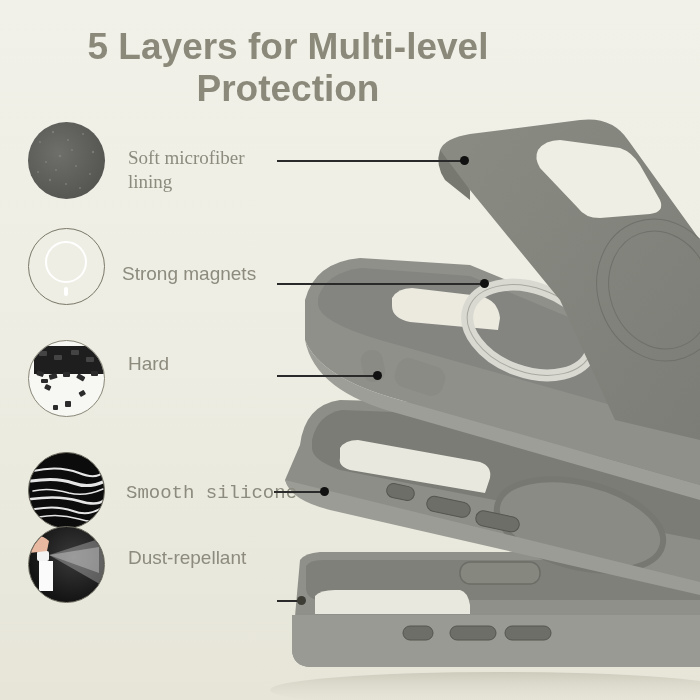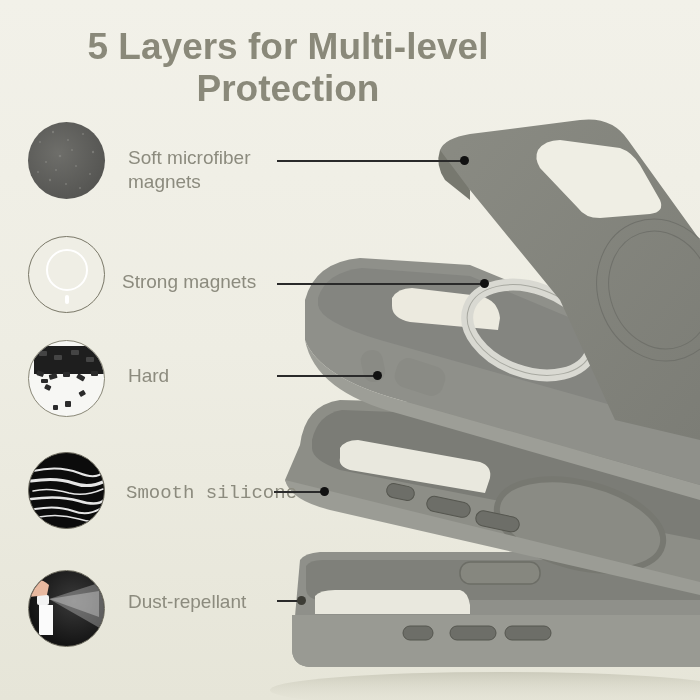--- a/index.html
+++ b/index.html
@@ -83,21 +83,21 @@
 
   <g>
     <path d="M440 150 Q445 138 470 134 L580 120 Q612 116 628 140 L700 240 L700 440 L615 420 L560 300 L470 190 Q440 170 440 150 Z" fill="url(#fiberG)"></path>
     <path d="M440 150 L470 190 L470 200 L445 180 Q435 165 440 150 Z" fill="#77786f"></path>
     <path d="M538 150 Q545 140 560 140 L620 148 Q632 152 640 165 L660 200 Q665 212 650 214 L600 218 Q585 218 578 208 L540 168 Q534 158 538 150 Z" fill="#efeee4"></path>
     <ellipse cx="660" cy="290" rx="62" ry="72" fill="none" stroke="#6f706a" stroke-width="1" transform="rotate(-20 660 290)"></ellipse>
     <ellipse cx="660" cy="290" rx="50" ry="60" fill="none" stroke="#6f706a" stroke-width="1" transform="rotate(-20 660 290)"></ellipse>
   </g>
 </svg>
 
-<div class="feature" style="top:122px;">
+<div class="feature" style="top:122px;font-family:Liberation Serif, serif;">
   <div class="thumb" style="top:0; background: radial-gradient(circle at 40% 40%, #6e6e6a 0%, #5a5a57 60%, #4d4d4a 100%);">
     <svg width="77" height="77" viewBox="0 0 77 77">
       <g fill="#8d8d88" opacity="0.6">
         <circle cx="12" cy="20" r="1"></circle>
           <circle cx="25" cy="10" r="1.2"></circle>
           <circle cx="40" cy="18" r="1"></circle>
         <circle cx="55" cy="12" r="1"></circle>
           <circle cx="65" cy="30" r="1.2"></circle>
           <circle cx="18" cy="40" r="1"></circle>
         <circle cx="32" cy="34" r="1.3"></circle>
@@ -107,27 +107,27 @@
           <circle cx="38" cy="62" r="1"></circle>
           <circle cx="52" cy="66" r="1"></circle>
         <circle cx="10" cy="50" r="1"></circle>
           <circle cx="44" cy="28" r="1"></circle>
           <circle cx="28" cy="48" r="1"></circle>
       </g>
     </svg>
   </div>
   <div class="label" style="top:24px;">
     <div>Soft microfiber</div>
-    <div>magnets</div>
+    <div>lining</div>
   </div>
 </div>
 <div class="leader" style="left:277px; top:160px; width:188px;"></div>
 <div class="dot" style="left:460px; top:156px;"></div>
 
-<div class="feature" style="top:236px;text-align:right;">
+<div class="feature" style="top:228px;">
   <div class="thumb" style="top:0; border:1.5px solid #7a7868; background:#efeee5;">
     <svg width="74" height="74" viewBox="0 0 74 74">
       <circle cx="37" cy="33" r="20" fill="none" stroke="#ffffff" stroke-width="2"></circle>
       <rect x="35" y="58" width="4" height="9" rx="2" fill="#ffffff"></rect>
     </svg>
   </div>
   <div class="label" style="top:34px; left:122px;">Strong magnets</div>
 </div>
 <div class="leader" style="left:277px; top:283px; width:210px;"></div>
 <div class="dot" style="left:480px; top:279px;"></div>
@@ -149,21 +149,21 @@
         <rect x="12" y="38" width="7" height="4" rx="1"></rect>
       </g>
       <g fill="#555" opacity="0.7">
         <rect x="10" y="10" width="8" height="5" rx="1"></rect>
           <rect x="25" y="14" width="8" height="5" rx="1"></rect>
         <rect x="42" y="9" width="8" height="5" rx="1"></rect>
           <rect x="57" y="16" width="8" height="5" rx="1"></rect>
       </g>
     </svg>
   </div>
-  <div class="label" style="top:24px;text-align:center;">
+  <div class="label" style="top:12px;text-align:center;">
     <div>Hard</div>
   </div>
 </div>
 <div class="leader" style="left:277px; top:375px; width:100px;"></div>
 <div class="dot" style="left:373px; top:371px;"></div>
 
 <div class="feature" style="top:452px;">
   <div class="thumb" style="top:0; background:#0c0c0c; border:1px solid #6d6b5f;">
     <svg width="77" height="77" viewBox="0 0 77 77">
       <g fill="none" stroke="#e6e6e6" stroke-linecap="round">
@@ -174,21 +174,21 @@
         <path d="M6 56 Q28 52 44 58 T74 54" stroke-width="2"></path>
         <path d="M10 64 Q30 60 50 66 T72 62" stroke-width="1.5"></path>
       </g>
     </svg>
   </div>
   <div class="label" style="top:29px; left:126px;font-family:Liberation Mono, monospace;">Smooth silicone</div>
 </div>
 <div class="leader" style="left:274px; top:491px; width:50px;"></div>
 <div class="dot" style="left:320px; top:487px;"></div>
 
-<div class="feature" style="top:570px;text-align:center;">
+<div class="feature" style="top:526px;text-align:center;">
   <div class="thumb" style="top:0; background: radial-gradient(circle at 60% 40%, #3a3a3a 0%, #141414 70%); border:1px solid #6d6b5f;">
     <svg width="77" height="77" viewBox="0 0 77 77">
       <path d="M20 28 L76 10 L76 60 Z" fill="#d8d8d8" opacity="0.35"></path>
       <path d="M20 28 L70 20 L70 46 Z" fill="#ffffff" opacity="0.3"></path>
       <rect x="8" y="24" width="12" height="10" rx="2" fill="#f3f3f3"></rect>
       <rect x="10" y="34" width="14" height="30" fill="#fbfbfb"></rect>
       <path d="M0 10 Q12 6 20 14 L18 24 L0 26 Z" fill="#e8b9a0"></path>
     </svg>
   </div>
   <div class="label" style="top:20px;">

